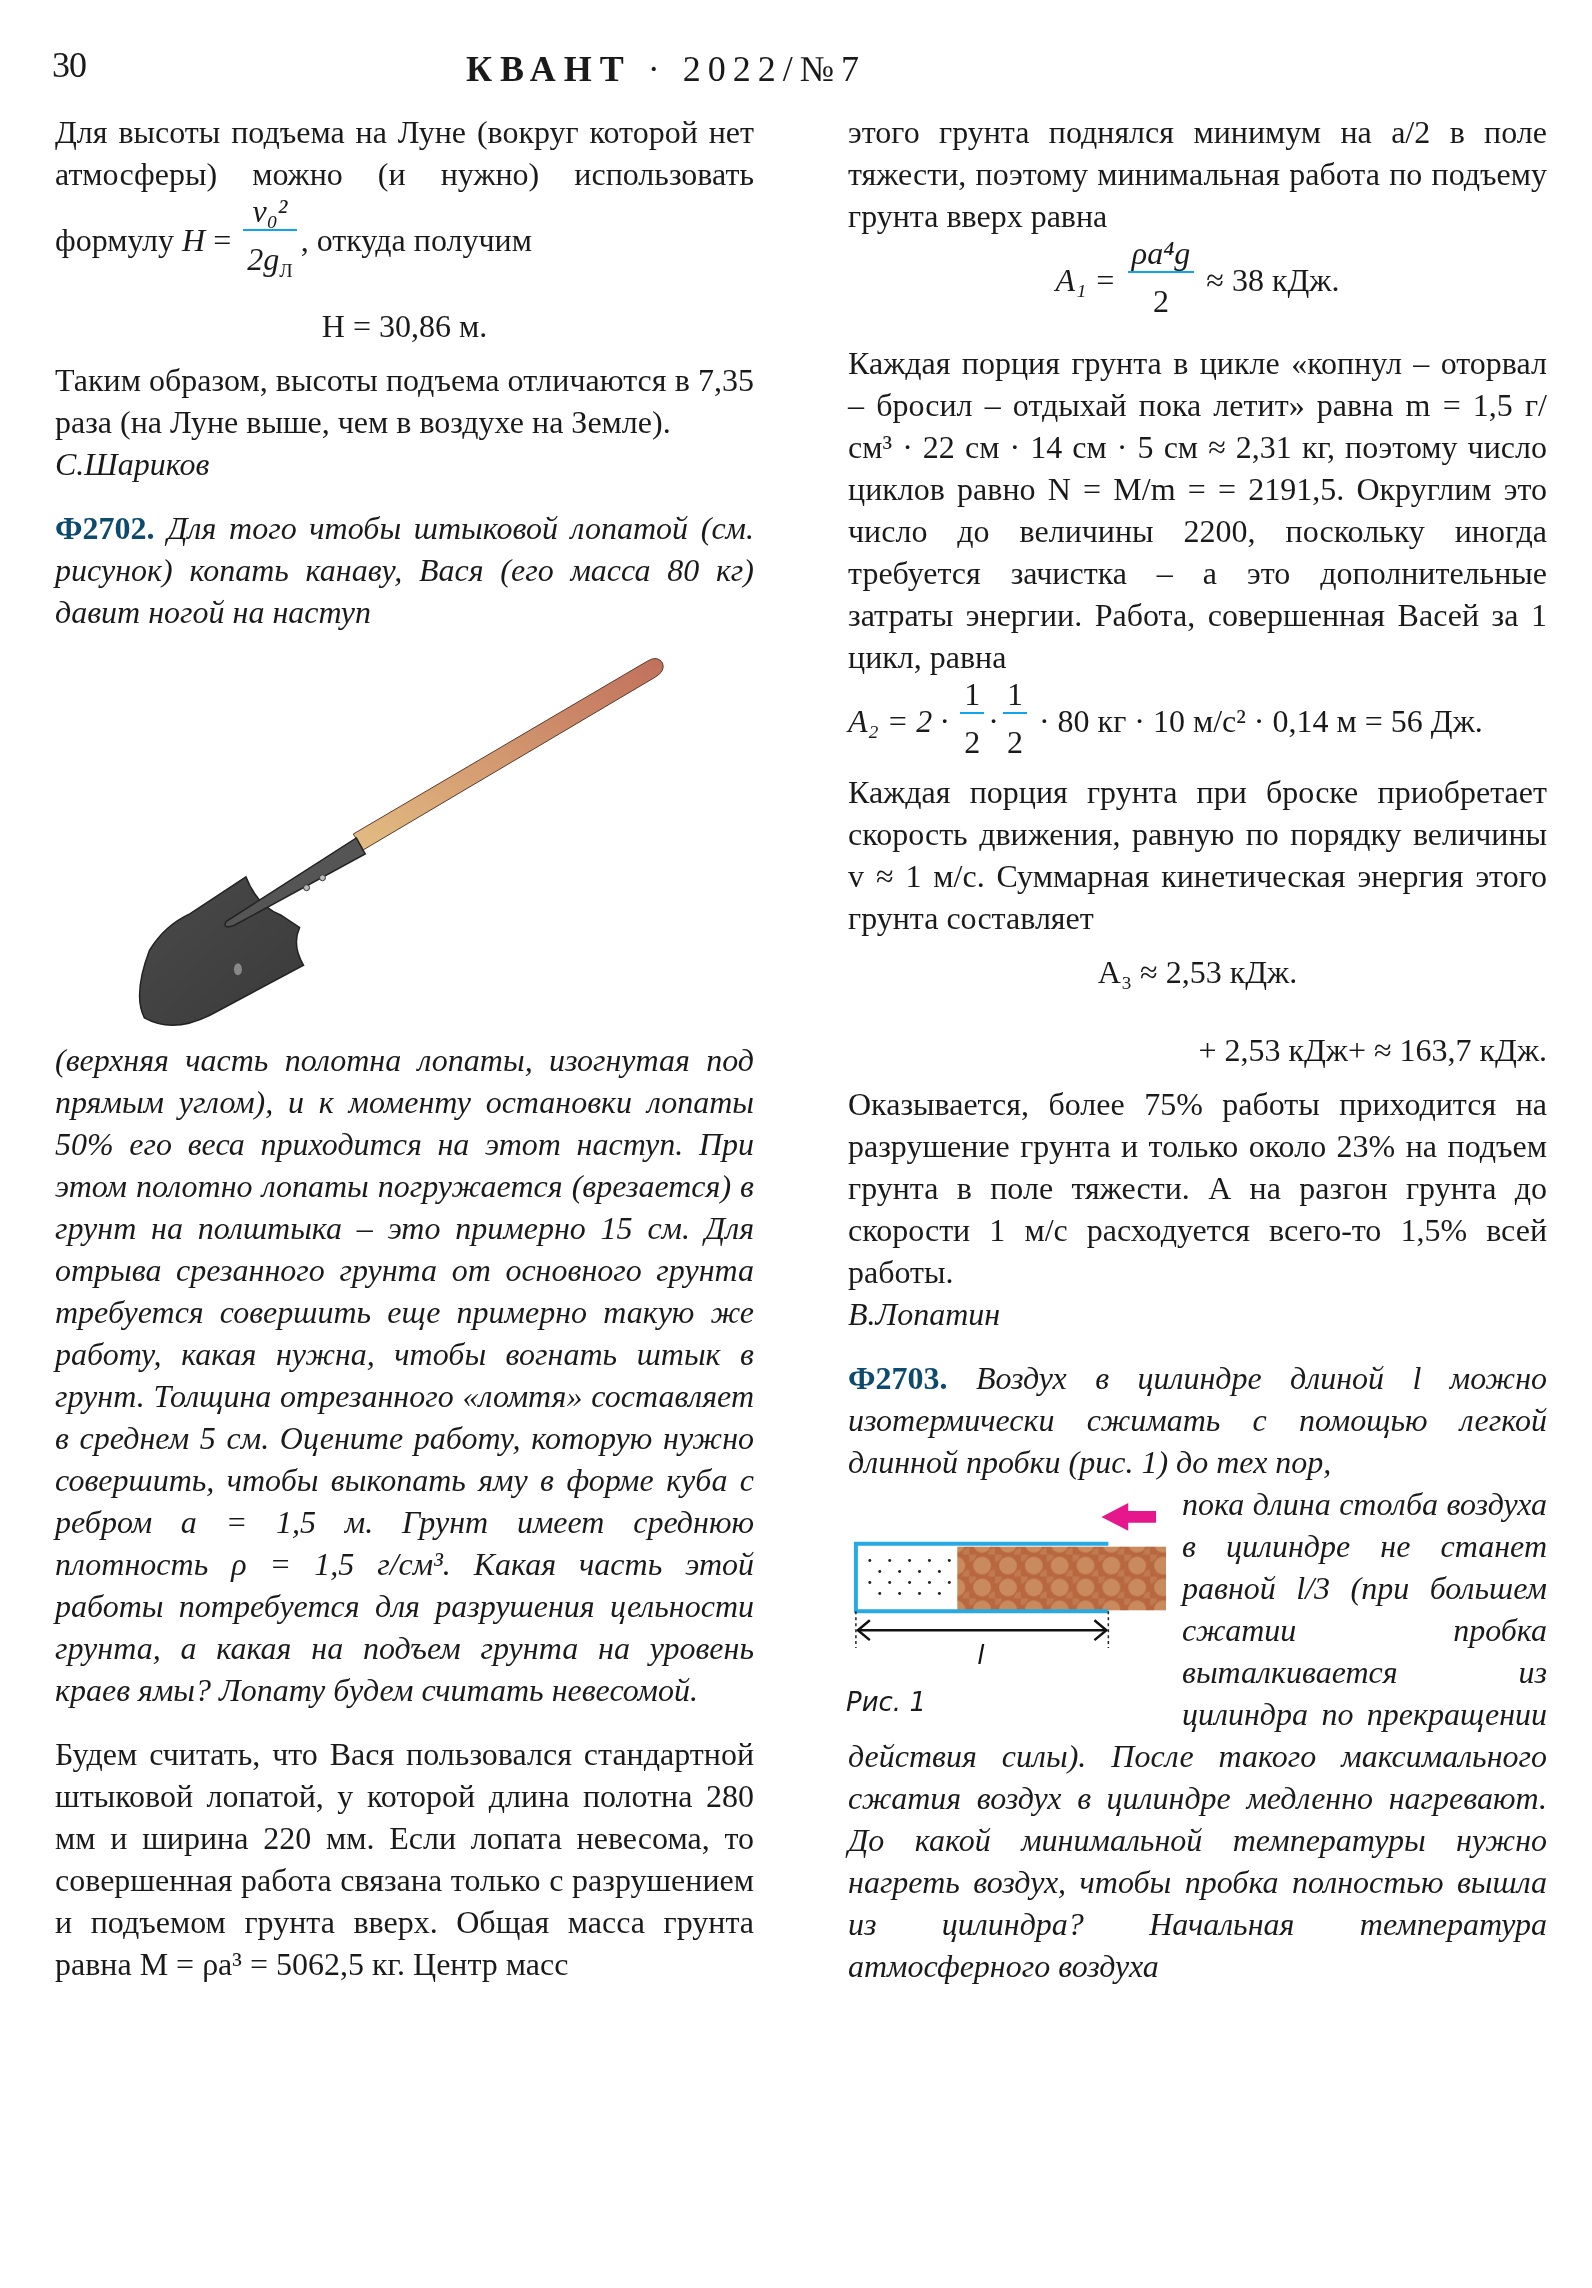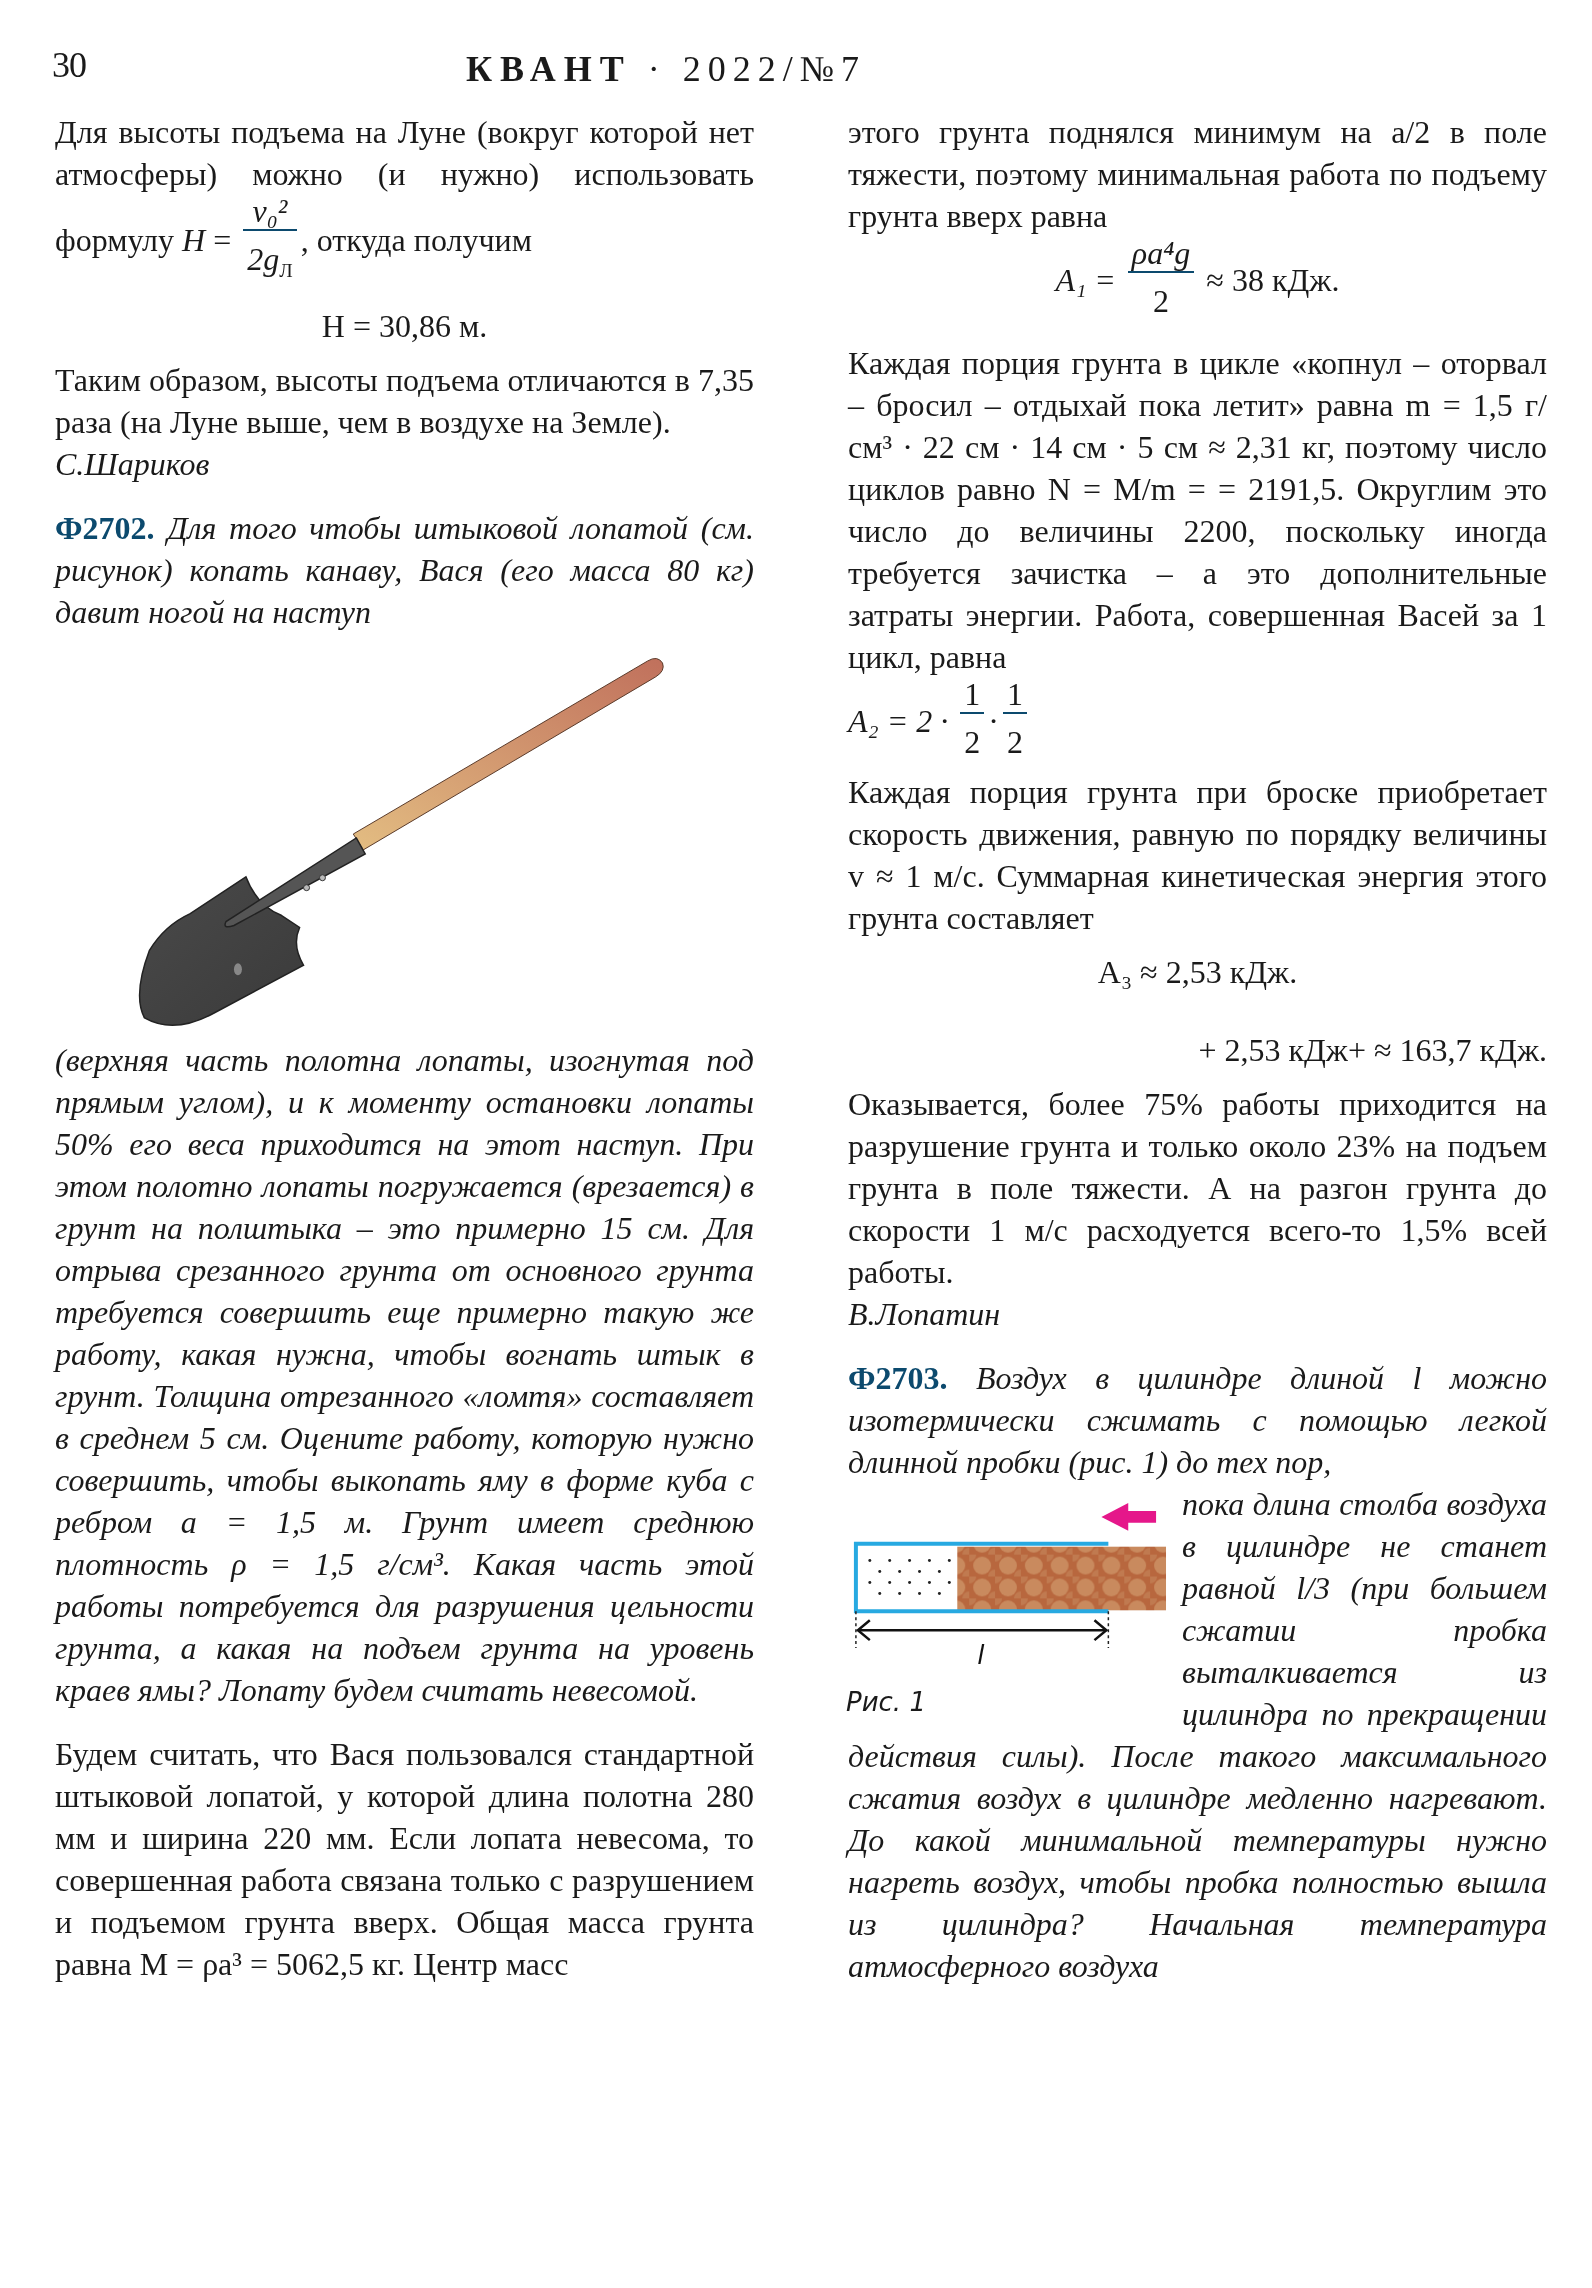--- a/index.html
+++ b/index.html
@@ -11,21 +11,21 @@
   .col { position: absolute; top: 111px; width: 699px; font-size: 32px; line-height: 42px; text-align: justify; }
   .col.left { left: 55px; }
   .col.right { left: 848px; }
   p { margin: 0; }
   .ital { font-style: italic; }
   .problem-id { color: #0c4a6e; font-weight: bold; font-style: normal; }
   .author { text-align: left; font-style: italic; }
   .formula { text-align: center; font-style: normal; white-space: nowrap; }
   .mi { font-style: italic; }
   .frac { display: inline-block; vertical-align: middle; text-align: center; line-height: 1.05; margin: 0 4px; }
-  .frac .num { display: block; border-bottom: 2px solid #0c4a6e; padding: 0 4px; }
+  .frac .num { display: block; border-bottom: 2px solid #0ea5e9; padding: 0 4px; }
   .frac .den { display: block; padding: 12px 4px; }
   sub, sup { font-size: 0.62em; }
   .gap-s { height: 12px; }
   .gap-m { height: 22px; }
   .shovel-fig { display: block; width: 699px; height: 398px; margin: 4px 0; }
   .fig1 { float: left; width: 328px; height: 229px; margin: 6px 14px 0 -8px; position: relative; }
   .fig1 svg { display: block; }
   .fig-caption { position: absolute; left: 6px; top: 192px; font-family: "DejaVu Sans", sans-serif; font-style: italic; font-size: 26px; color: #1a1a1a; }
 </style>
 </head>
@@ -90,20 +90,21 @@
       <span class="num mi">ρa⁴g</span>
       <span class="den">2</span>
     </span>
     <span>≈ 38 кДж.</span>
   </p>
   <div class="gap-s"></div>
   <p>Каждая порция грунта в цикле «копнул – оторвал – бросил – отдыхай пока летит» равна m = 1,5 г/см³ · 22 см · 14 см · 5 см ≈ 2,31 кг, поэтому число циклов равно N = M/m = = 2191,5. Округлим это число до величины 2200, поскольку иногда требуется зачистка – а это дополнительные затраты энергии. Работа, совершенная Васей за 1 цикл, равна</p>
   <p class="formula" style="text-align:left;">
     <span class="mi">A₂ = 2 ·</span>
     <span class="frac"><span class="num">1</span><span class="den">2</span></span>·<span class="frac"><span class="num">1</span><span class="den">2</span></span>
+    <span>· 80 кг · 10 м/с² · 0,14 м = 56 Дж.</span>
   </p>
   <p>Каждая порция грунта при броске приобретает скорость движения, равную по порядку величины v ≈ 1 м/с. Суммарная кинетическая энергия этого грунта составляет</p>
   <div class="gap-s"></div>
   <p class="formula">A₃ ≈ 2,53 кДж.</p>
   <div class="gap-s"></div>
   <div class="gap-s"></div>
   <div class="gap-s"></div>
   <p class="formula" style="text-align:right;">+ 2,53 кДж+ ≈ 163,7 кДж.</p>
   <div class="gap-s"></div>
   <p>Оказывается, более 75% работы приходится на разрушение грунта и только около 23% на подъем грунта в поле тяжести. А на разгон грунта до скорости 1 м/с расходуется всего-то 1,5% всей работы.</p>

